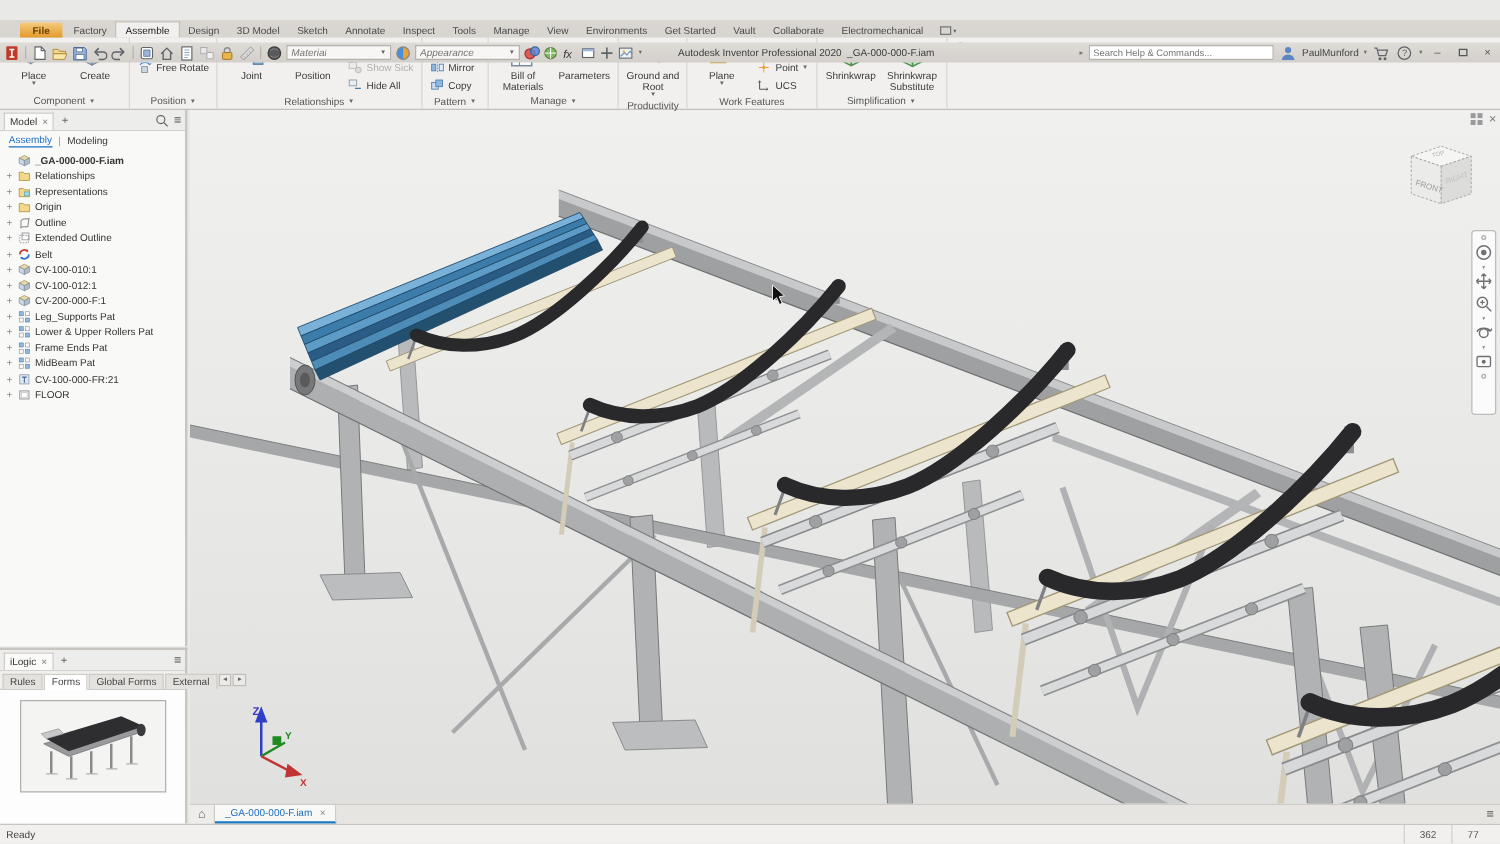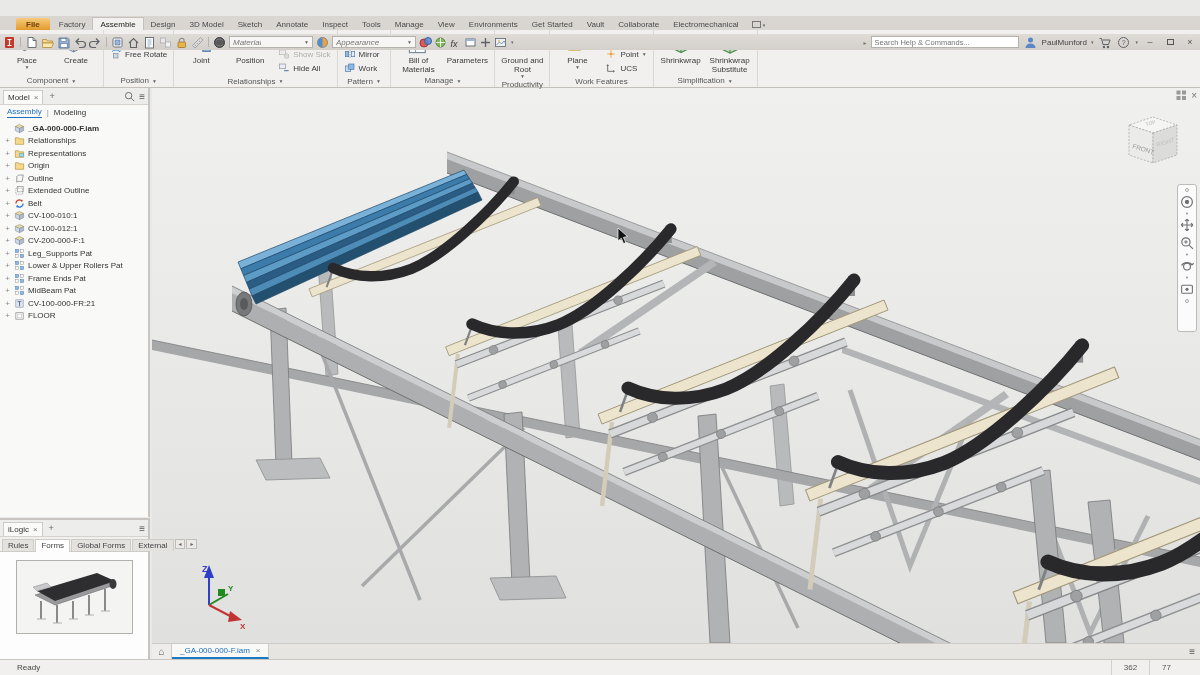--- a/index.html
+++ b/index.html
@@ -103,21 +103,21 @@
     border-top:1px solid #cfccc8; display:flex; align-items:stretch; z-index:45; }
   #home-btn { width:20px; display:flex; align-items:center; justify-content:center;
     border-right:1px solid #cfccc8; color:#555; font-size:10px; background:#efedeb; }
   .dtab { background:#f8f8f7; padding:0 8px; display:flex; align-items:center; gap:6px;
     border-right:1px solid #cfccc8; border-bottom:2px solid #1a79c0; color:#1b6fbe; }
   .dtab .x { color:#888; }
   #doctabs-right { margin-left:auto; display:flex; align-items:center; padding-right:5px; }
 
   
   #statusbar { left:0; top:659px; width:1200px; height:16px; background:#f1f0ee;
-    border-top:1px solid #c9c6c2; display:flex; align-items:center; padding:0 17px; color:#444; z-index:50; }
+    border-top:1px solid #c9c6c2; display:flex; align-items:center; padding:0 5px; color:#444; z-index:50; }
   #status-right { margin-left:auto; display:flex; height:100%; align-items:center; }
   .scell { border-left:1px solid #d4d1cd; padding:0 12px; height:100%; display:flex; align-items:center; color:#555; }
 </style>
 </head>
 <body>
 
 <div id="titlebar" class="abs">
   <div id="qat">
       <span class="qbtn">
         <svg width="13" height="13" viewBox="0 0 13 13">
@@ -248,20 +248,23 @@
       <span class="qbtn">
         <svg width="13" height="13" viewBox="0 0 13 13">
           <rect x="1.5" y="2.5" width="10" height="8" fill="#eaf0f6" stroke="#5f6368" stroke-width=".8"></rect>
           <path d="M2.5 9 l3 -3 2 2 2.5 -3 1.5 2" fill="none" stroke="#6f8faf" stroke-width=".9"></path>
           <circle cx="5" cy="5" r="1" fill="#e8c14e"></circle>
         </svg>
       </span>
     </div>
   <span class="drop" style="margin-left:3px;">▾</span>
 
+  <div id="title-center">
+    <span>Autodesk Inventor Professional 2020</span>&nbsp;&nbsp;<span>_GA-000-000-F.iam</span>
+  </div>
 
   <div id="tb-right">
     <span style="color:#777;font-size:6px;">▸</span>
     <div id="search-box">
       <input type="text" placeholder="Search Help &amp; Commands..." style="">
     </div>
     <span class="qbtn" id="person-slot">
         <svg width="13" height="13" viewBox="0 0 13 13">
           <circle cx="6.5" cy="4" r="2.5" fill="#5c86c5"></circle>
           <path d="M1.5 12 a5 4.5 0 0 1 10 0 z" fill="#5c86c5"></path>
@@ -432,21 +435,21 @@
               <rect x="11" y="5" width="5" height="8" fill="#e3edf7" stroke="#4a7bad"></rect>
               <path d="M9 2 v14" stroke="#888" stroke-dasharray="2,1.5"></path>
             </svg>
             <span>Mirror</span>
           </div>
           <div class="smallbtn">
             <svg width="12" height="12" viewBox="0 0 18 18">
               <rect x="2" y="6" width="8" height="8" fill="#c9dcef" stroke="#4a7bad"></rect>
               <rect x="7" y="3" width="8" height="8" fill="#8fb7e0" stroke="#4a7bad"></rect>
             </svg>
-            <span>Work</span>
+            <span>Copy</span>
           </div>
         </div>
       </div>
       <div class="panel-label">
         <span>Pattern</span>
         <span class="drop">▼</span>
       </div>
     </div>
     <div class="panel">
       <div class="panel-content">

